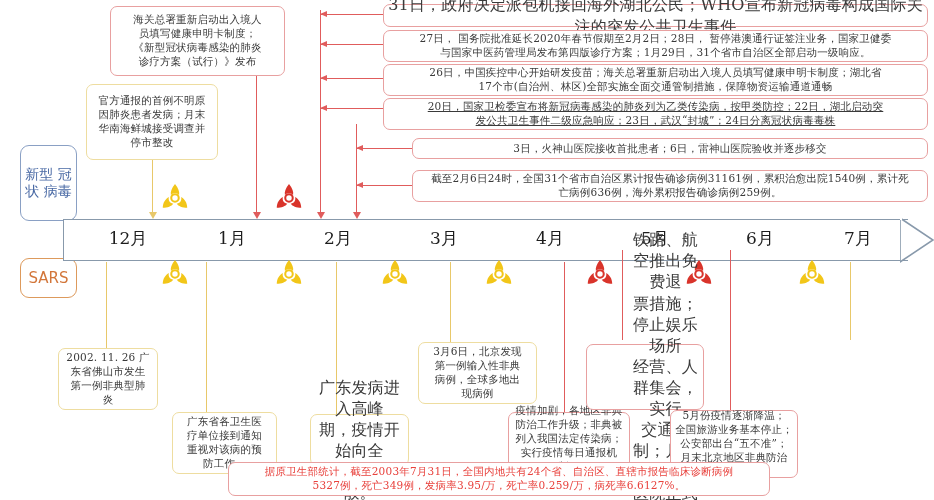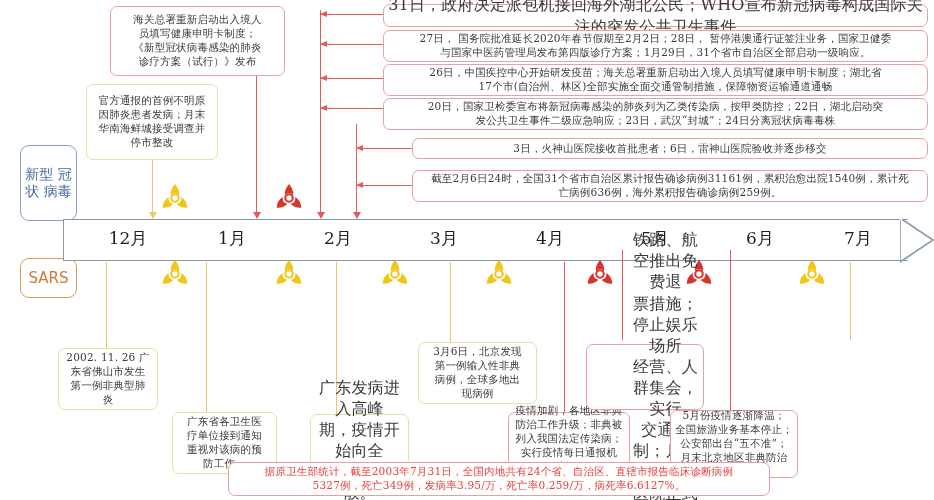--- a/index.html
+++ b/index.html
@@ -151,21 +151,21 @@
 与国家中医药管理局发布第四版诊疗方案；1月29日，31个省市自治区全部启动一级响应。</span>
   </div>
 
   <div class="box red" style="left:383px;top:64px;width:545px;height:32px;font-size:10.5px;
               font-family:'DejaVu Serif','Liberation Serif',serif;">
     <span>26日，中国疾控中心开始研发疫苗；海关总署重新启动出入境人员填写健康申明卡制度；湖北省
 17个市(自治州、林区)全部实施全面交通管制措施，保障物资运输通道通畅</span>
   </div>
 
   <div class="box red" style="left:383px;top:98px;width:545px;height:32px;font-size:10.5px;
-              font-family:'DejaVu Serif','Liberation Serif',serif;">
+              font-family:'DejaVu Serif','Liberation Serif',serif;text-decoration:underline;">
     <span>20日，国家卫检委宣布将新冠病毒感染的肺炎列为乙类传染病，按甲类防控；22日，湖北启动突
 发公共卫生事件二级应急响应；23日，武汉“封城”；24日分离冠状病毒毒株</span>
   </div>
 
   <div class="box red" style="left:412px;top:138px;width:516px;height:21px;font-size:10.5px;
               font-family:'DejaVu Serif','Liberation Serif',serif;">
     <span>3日，火神山医院接收首批患者；6日，雷神山医院验收并逐步移交</span>
   </div>
 
   <div class="box red" style="left:412px;top:170px;width:516px;height:32px;font-size:10.5px;

